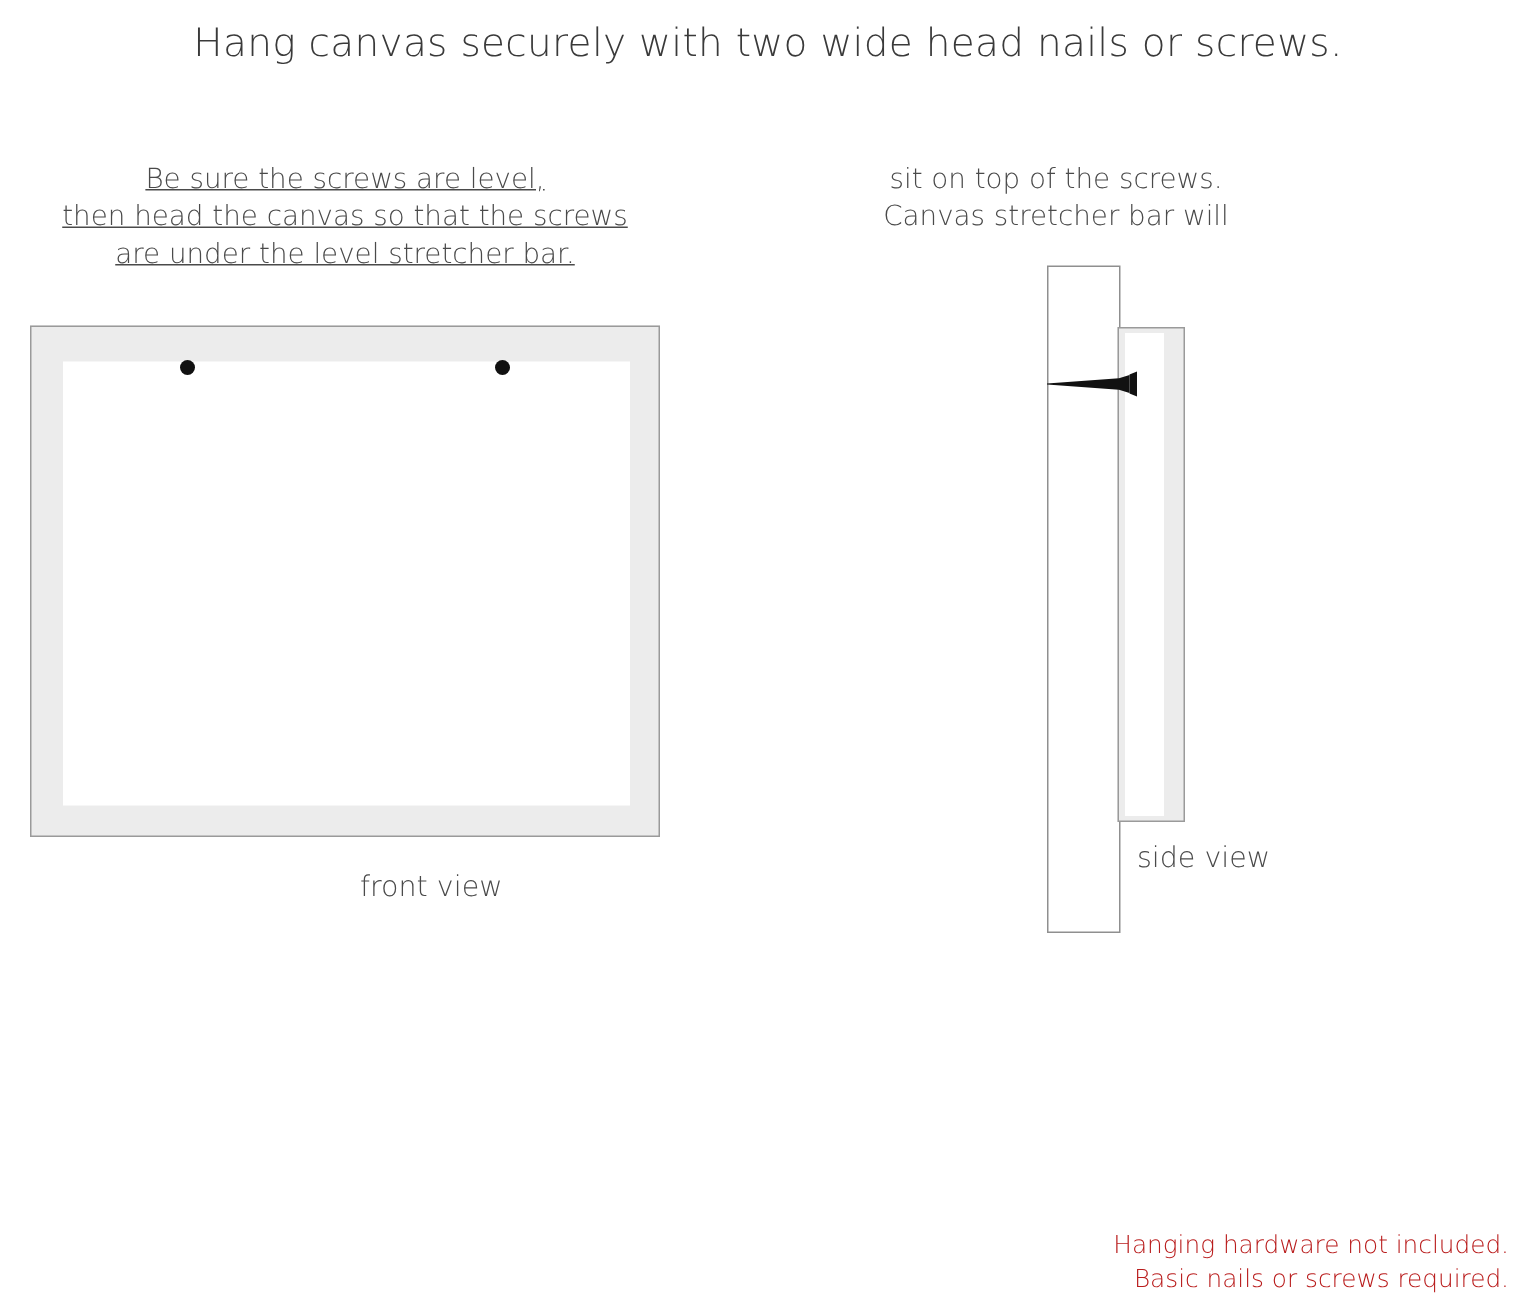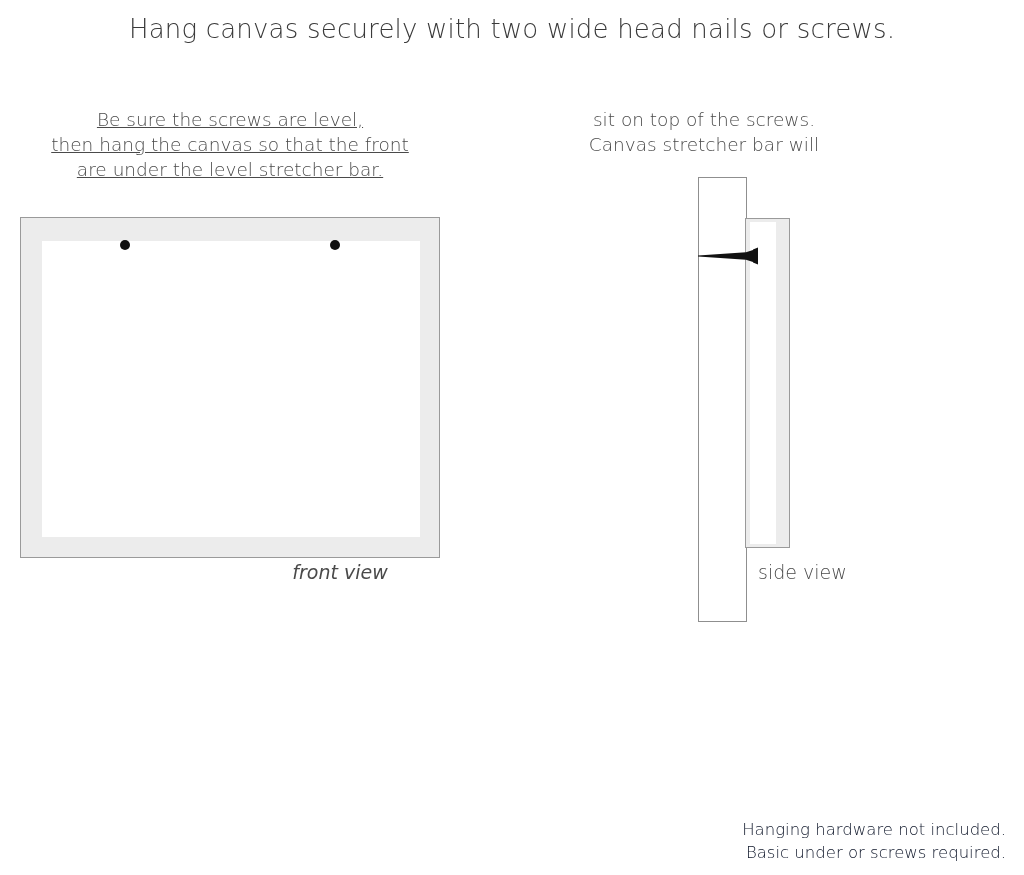--- a/index.html
+++ b/index.html
@@ -92,24 +92,23 @@
 
   .view-label {
     position: absolute;
     font-size: 19px;
     font-weight: 300;
     color: #4a4a4a;
     white-space: nowrap;
   }
   .label-front {
     left: 240px;
-    top: 561px;
+    top: 580px;
     width: 200px;
-    text-align: center;
-    font-style: italic;
+    text-align: left;
   }
   .label-side {
     left: 758px;
     top: 561px;
     text-align: left;
   }
 
   
   .wall {
     position: absolute;
@@ -151,34 +150,34 @@
 
   
   .footer {
     position: absolute;
     right: 18px;
     top: 818px;
     text-align: right;
     font-size: 16.5px;
     font-weight: 300;
     line-height: 23px;
-    color: #0f172a;
+    color: #b91c1c;
   }
   .footer .line { display: block; white-space: nowrap; }
 </style>
 </head>
 <body>
 
 <div class="stage">
 
   <div class="title">Hang canvas securely with two wide head nails or screws.</div>
 
   <div class="caption caption-left">
     <span class="line">Be sure the screws are level,</span>
-    <span class="line">then hang the canvas so that the front</span>
+    <span class="line">then head the canvas so that the screws</span>
     <span class="line">are under the level stretcher bar.</span>
   </div>
 
   <div class="caption caption-right">
     <span class="line">sit on top of the screws.</span>
     <span class="line">Canvas stretcher bar will</span>
   </div>
 
   <div class="front-frame">
     <div class="front-inner"></div>
@@ -196,16 +195,16 @@
 
   <svg class="nail" viewBox="0 0 68 26" width="68" height="26">
     <path d="M2,12.6 L50,9.2 L57,7.0 L57,19.0 L50,16.8 L2,13.4 Z" fill="#111111"></path>
     <path d="M57,6.6 L62,4.6 L62,21.4 L57,19.4 Z" fill="#111111"></path>
   </svg>
 
   <div class="view-label label-side">side view</div>
 
   <div class="footer">
     <span class="line">Hanging hardware not included.</span>
-    <span class="line">Basic under or screws required.</span>
+    <span class="line">Basic nails or screws required.</span>
   </div>
 
 </div>
 
 </body></html>

